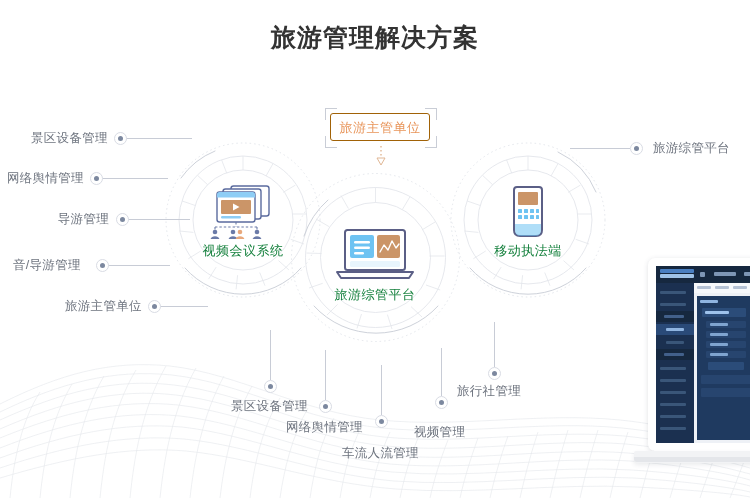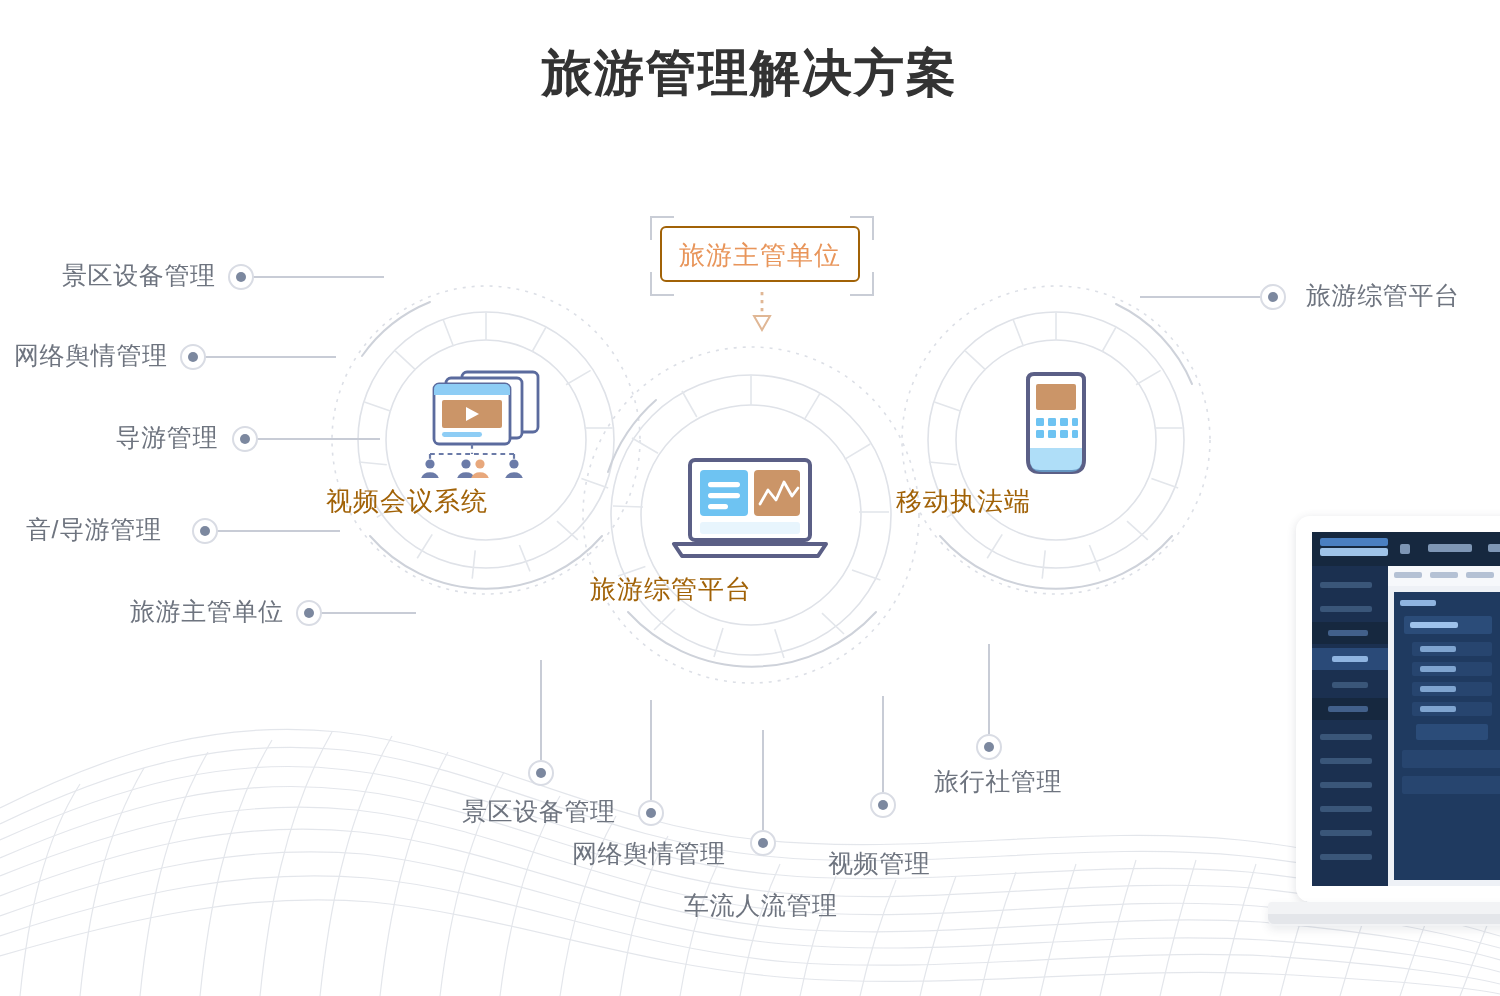--- a/index.html
+++ b/index.html
@@ -94,23 +94,23 @@
     height: 20px;
   }
 
   
   .ring {
     position: absolute;
   }
   .node-label {
     position: absolute;
     width: 160px;
-    text-align: left;
+    text-align: center;
     font-size: 13px;
-    color: #a16207;
+    color: #15803d;
     letter-spacing: 0.5px;
   }
 
   
   .node-icon {
     position: absolute;
   }
 
   
   .conn-line {
@@ -465,21 +465,21 @@
   <div class="conn-line v" style="left:381px; top:365px; height:50px;"></div>
   <div class="dot" style="left:375px; top:415px;"></div>
   <div class="side-label" style="left:342px; top:446px;">车流人流管理</div>
 
   <div class="conn-line v" style="left:441px; top:348px; height:48px;"></div>
   <div class="dot" style="left:435px; top:396px;"></div>
   <div class="side-label" style="left:414px; top:425px;">视频管理</div>
 
   <div class="conn-line v" style="left:494px; top:322px; height:45px;"></div>
   <div class="dot" style="left:488px; top:367px;"></div>
-  <div class="side-label" style="left:467px; top:384px;">旅行社管理</div>
+  <div class="side-label" style="left:457px; top:384px;">旅行社管理</div>
 
   <div class="device">
     <div class="device-bezel">
       <div class="device-screen">
 
         <div class="dash-topbar"></div>
         <div style="position:absolute;left:4px;top:2.5px;width:34px;height:4px;background:#4a7fc1;border-radius:1px;"></div>
         <div style="position:absolute;left:4px;top:8px;width:34px;height:4px;background:#9fc3e8;border-radius:1px;"></div>
         <div style="position:absolute;left:44px;top:6px;width:5px;height:5px;background:#7e96b5;border-radius:1px;"></div>
         <div style="position:absolute;left:58px;top:6px;width:22px;height:4px;background:#7e96b5;border-radius:1px;"></div>

